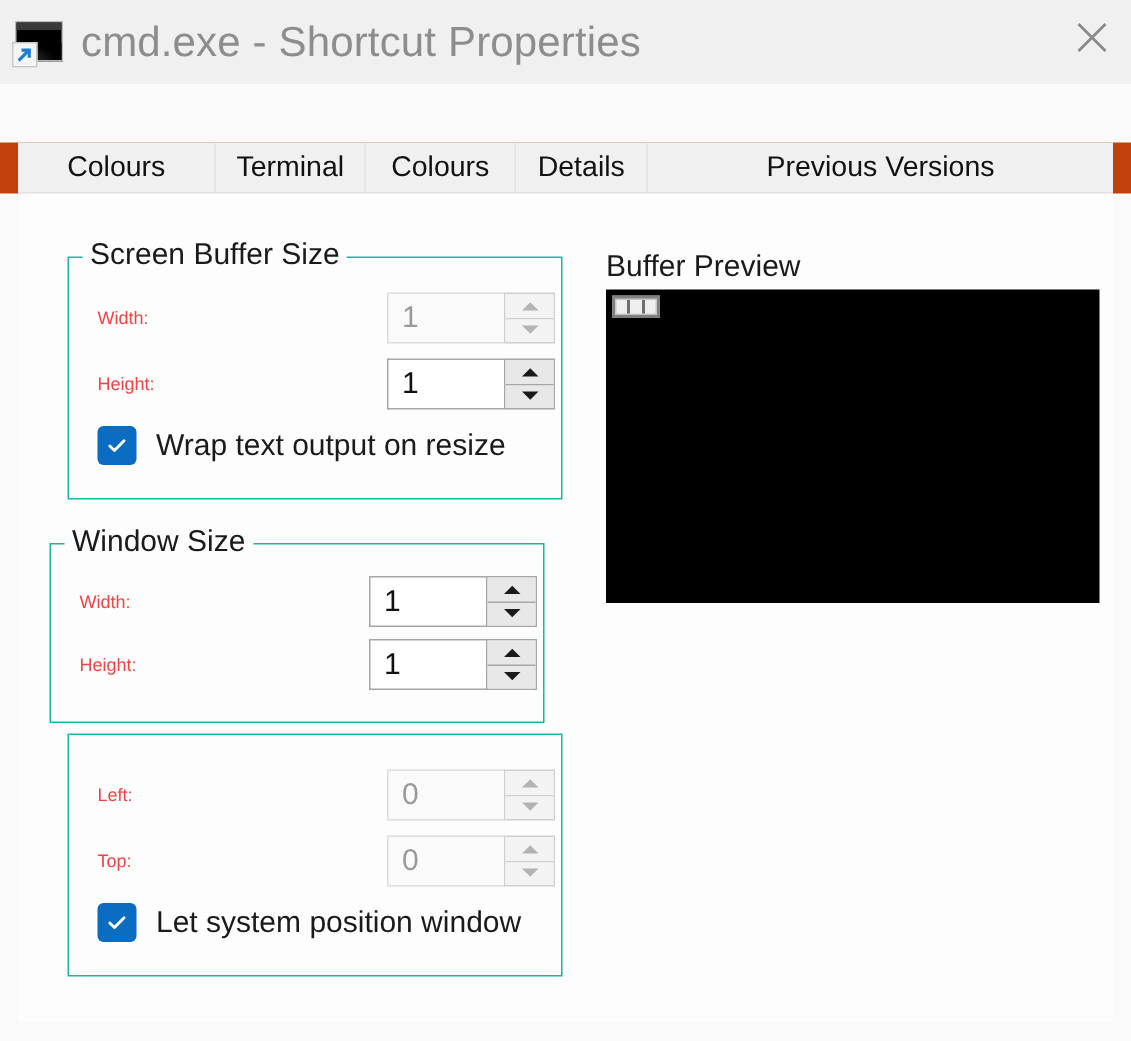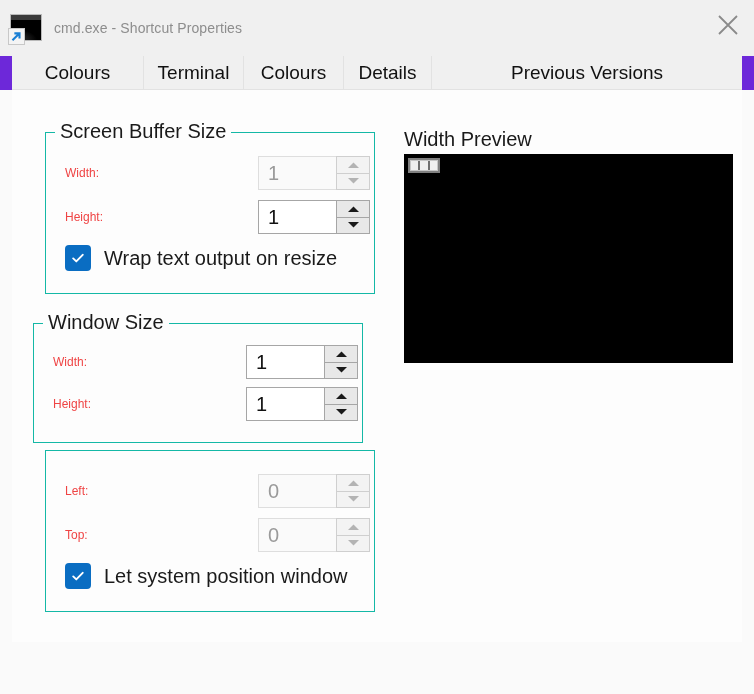--- a/index.html
+++ b/index.html
@@ -60,40 +60,41 @@
     border: 1px solid #c8c8c8;
     box-sizing: border-box;
     display: flex;
     align-items: center;
     justify-content: center;
   }
   .title-icon .shortcut-arrow svg { display: block; }
 
   .title-text {
     margin-left: 12px;
-    font-size: 14px;
+    font-size: 28px;
     color: #8d8d8d;
     white-space: nowrap;
     letter-spacing: 0.1px;
   }
   .close-button {
     position: absolute;
     right: 0; top: 0;
     width: 52px; height: 50px;
     display: flex;
     align-items: center;
     justify-content: center;
   }
   .close-button svg { display: block; }
 
   
   .tabstrip {
     position: relative;
     padding: 0 12px;
-    background: #6d28d9;
+    background: #c2410c;
+    margin-top: 39px;
   }
   .tabrow {
     display: flex;
     height: 34px;
   }
   .tab {
     background: #f0f0f0;
     border-right: 1px solid #e2e2e2;
     display: flex;
     align-items: center;
@@ -450,21 +451,21 @@
     <div class="check-row" style="top:112px;">
       <div class="checkbox">
         <svg width="16" height="16" viewBox="0 0 16 16">
           <path d="M3.2 8.4 L6.3 11.4 L12.7 4.8" stroke="#ffffff" stroke-width="1.9" fill="none" stroke-linecap="round" stroke-linejoin="round"></path>
         </svg>
       </div>
       <div class="check-label">Let system position window</div>
     </div>
   </div>
 
-  <div class="preview-title">Width Preview</div>
+  <div class="preview-title">Buffer Preview</div>
   <div class="preview-box">
     <div class="preview-window">
       <div class="pane"></div>
       <div class="pane"></div>
       <div class="pane"></div>
     </div>
   </div>
 
 </div>
 

